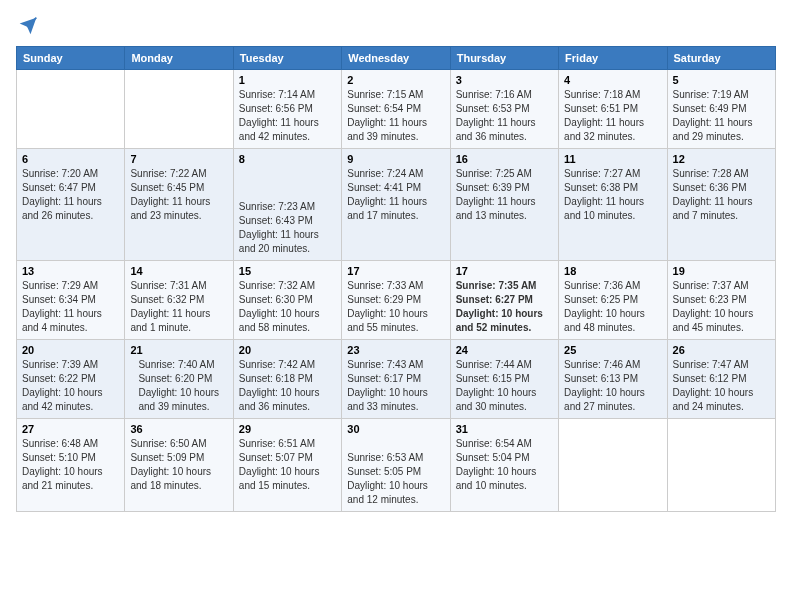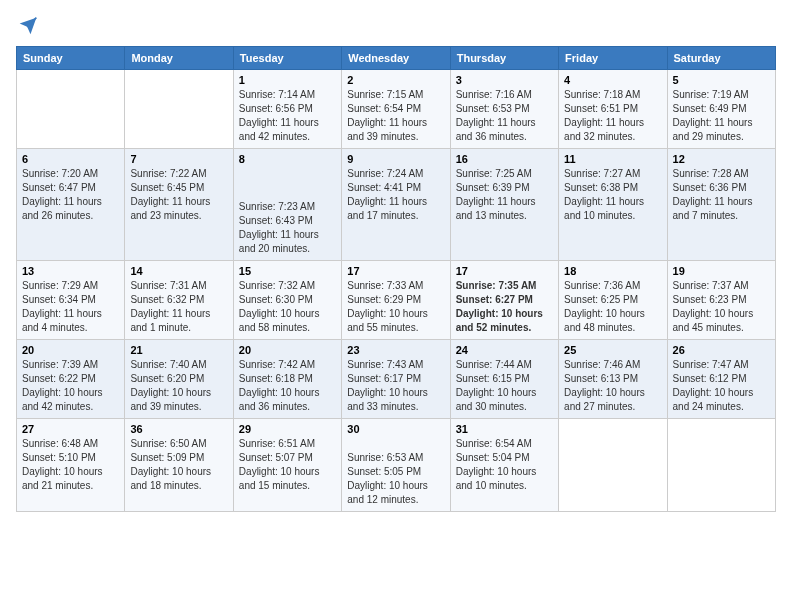--- a/index.html
+++ b/index.html
@@ -253,21 +253,21 @@
       </tr>
       <tr>
         <td>
           <span class="day-number">20</span>
           <div class="day-info" style="white-space: pre-line;">Sunrise: 7:39 AM
 Sunset: 6:22 PM
 Daylight: 10 hours and 42 minutes.</div>
         </td>
         <td>
           <span class="day-number">21</span>
-          <div class="day-info" style="white-space: pre-line;">Sunrise: 7:40 AM
+          <div class="day-info" style="white-space: pre-line; margin-left: 8px;">Sunrise: 7:40 AM
 Sunset: 6:20 PM
 Daylight: 10 hours and 39 minutes.</div>
         </td>
         <td>
           <span class="day-number">20</span>
           <div class="day-info" style="white-space: pre-line;">Sunrise: 7:42 AM
 Sunset: 6:18 PM
 Daylight: 10 hours and 36 minutes.</div>
         </td>
         <td>

